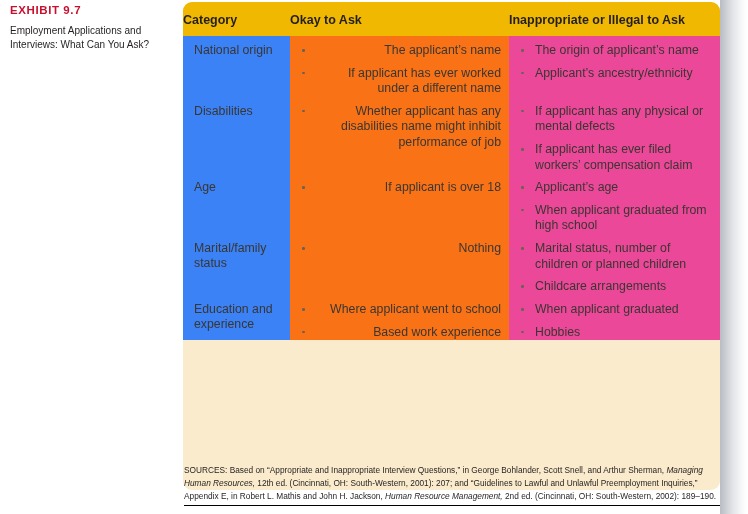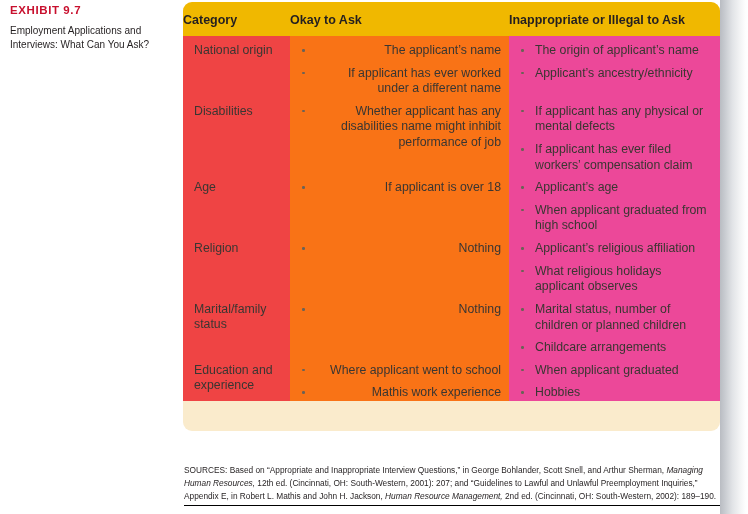--- a/index.html
+++ b/index.html
@@ -34,21 +34,21 @@
     line-height: 1.35;
     color: #231f20;
   }
 
   
   #exhibit-panel {
     position: absolute;
     left: 183px;
     top: 2px;
     width: 537px;
-    height: 429px;
+    height: 488px;
     border-radius: 9px;
     overflow: hidden;
     background: #FAEBCC;
   }
 
   
   #page-fold {
     position: absolute;
     left: 720px;
     top: 0px;
@@ -79,21 +79,21 @@
   th.col-category  { padding-left: 11px; }
   th.col-okay      { padding-left: 10px; }
   th.col-bad       { padding-left: 10px; }
 
   td {
     vertical-align: top;
     font-size: 12.3px;
     color: #3a3632;
     padding: 0;
   }
-  td.cat  { background: #ef4444; padding-left: 11px; }
+  td.cat  { background: #3b82f6; padding-left: 11px; }
   td.ok   { background: #f97316; padding-left: 10px; text-align: right; }
   td.bad  { background: #ec4899; padding-left: 10px; }
 
   
   .cat-label {
     line-height: 1.25;
     padding-top: 7px;
     padding-right: 6px;
   }
 
@@ -203,36 +203,20 @@
           </td>
           <td class="bad">
             <ul class="blist">
               <li>Applicant’s age</li>
               <li>When applicant graduated from high school</li>
             </ul>
           </td>
         </tr>
         <tr>
           <td class="cat">
-            <div class="cat-label">Religion</div>
-          </td>
-          <td class="ok">
-            <ul class="blist">
-              <li>Nothing</li>
-            </ul>
-          </td>
-          <td class="bad">
-            <ul class="blist">
-              <li>Applicant’s religious affiliation</li>
-              <li>What religious holidays applicant observes</li>
-            </ul>
-          </td>
-        </tr>
-        <tr>
-          <td class="cat">
             <div class="cat-label">Marital/family status</div>
           </td>
           <td class="ok">
             <ul class="blist">
               <li>Nothing</li>
             </ul>
           </td>
           <td class="bad">
             <ul class="blist">
               <li>Marital status, number of children or planned children</li>
@@ -240,21 +224,21 @@
             </ul>
           </td>
         </tr>
         <tr>
           <td class="cat">
             <div class="cat-label">Education and experience</div>
           </td>
           <td class="ok">
             <ul class="blist">
               <li>Where applicant went to school</li>
-              <li>Mathis work experience</li>
+              <li>Based work experience</li>
             </ul>
           </td>
           <td class="bad">
             <ul class="blist">
               <li>When applicant graduated</li>
               <li>Hobbies</li>
             </ul>
           </td>
         </tr>
       </tbody>

